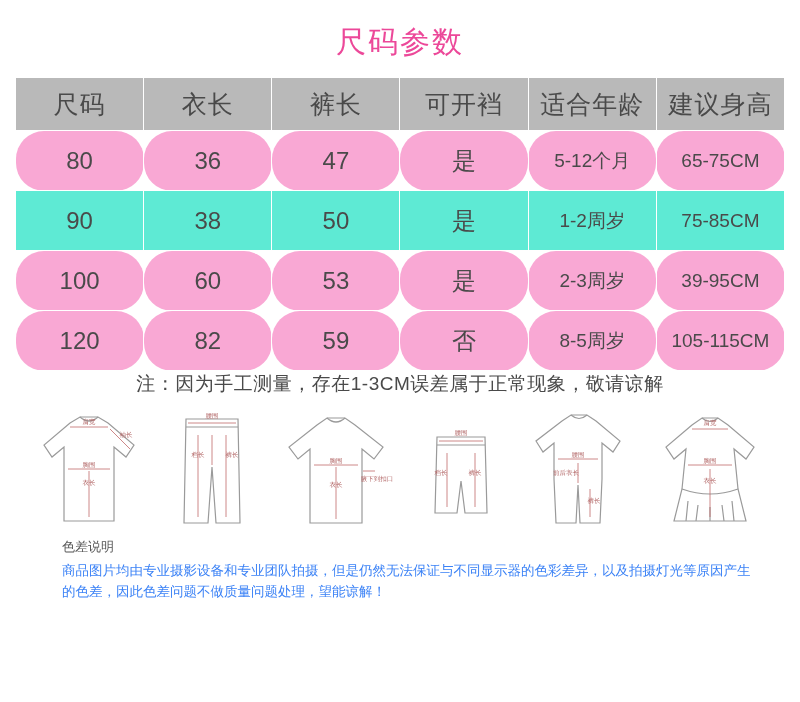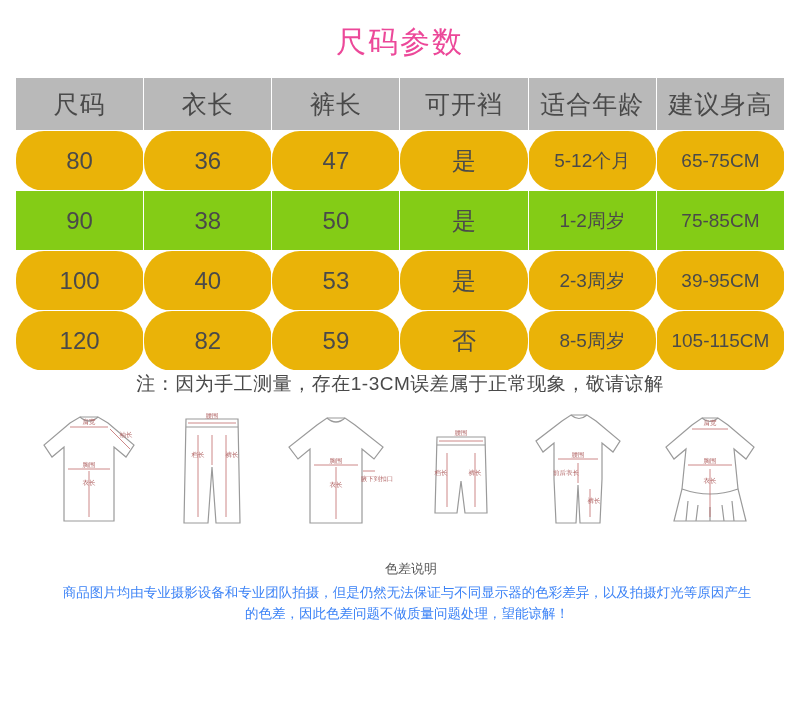--- a/index.html
+++ b/index.html
@@ -44,25 +44,25 @@
     font-weight: 400;
     margin-left: 33px;
   }
   table.size-table thead th {
     background: #b9b9b9;
     font-size: 25px;
     height: 50px;
     letter-spacing: 1px;
   }
   table.size-table tbody tr.odd td {
-    background: #eab308;
+    background: #f9a8d4;
     border-radius: 28px;
   }
   table.size-table tbody tr.even td {
-    background: #84cc16;
+    background: #5eead4;
     text-align: center;
   }
   table.size-table tbody td {
     height: 57px;
     font-size: 24px;
   }
   table.size-table tbody td.small {
     font-size: 19px;
   }
   .note {
@@ -80,24 +80,23 @@
     align-items: flex-end;
   }
   .fig {
     position: relative;
   }
   .fig svg {
     display: block;
   }
   .colorinfo {
     width: 720px;
-    margin: 26px auto 0 auto;
+    margin: 4px auto 0 auto;
     padding-left: 22px;
     box-sizing: border-box;
-    text-align: center;
   }
   .colorinfo .ci-title {
     font-size: 13px;
     color: #555555;
     margin-bottom: 5px;
   }
   .colorinfo .ci-body {
     font-size: 13.5px;
     color: #3b82f6;
     line-height: 1.55;
@@ -134,21 +133,21 @@
       <tr class="even">
         <td>90</td>
         <td>38</td>
         <td>50</td>
         <td>是</td>
         <td class="small">1-2周岁</td>
         <td class="small">75-85CM</td>
       </tr>
       <tr class="odd">
         <td>100</td>
-        <td>40</td>
+        <td>60</td>
         <td>53</td>
         <td>是</td>
         <td class="small">2-3周岁</td>
         <td class="small">39-95CM</td>
       </tr>
       <tr class="odd">
         <td>120</td>
         <td>82</td>
         <td>59</td>
         <td>否</td>

